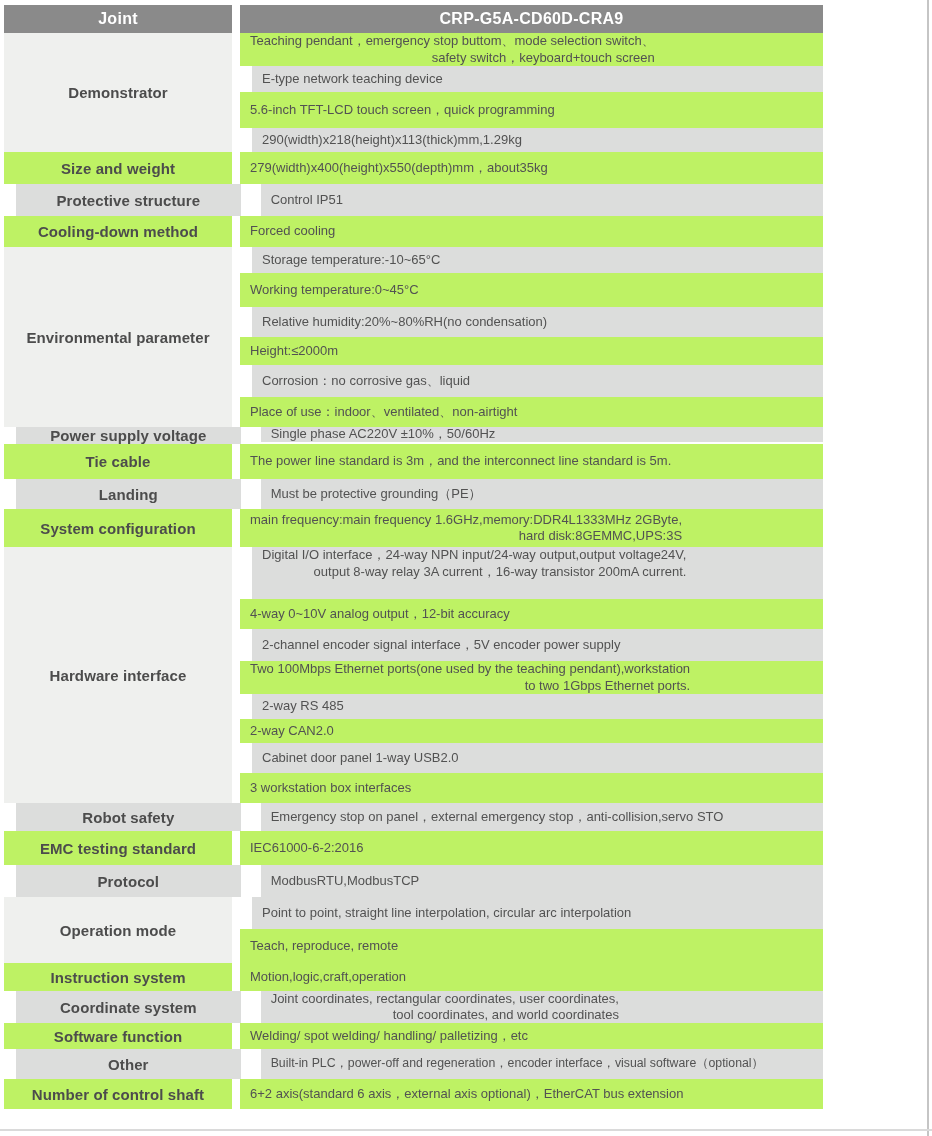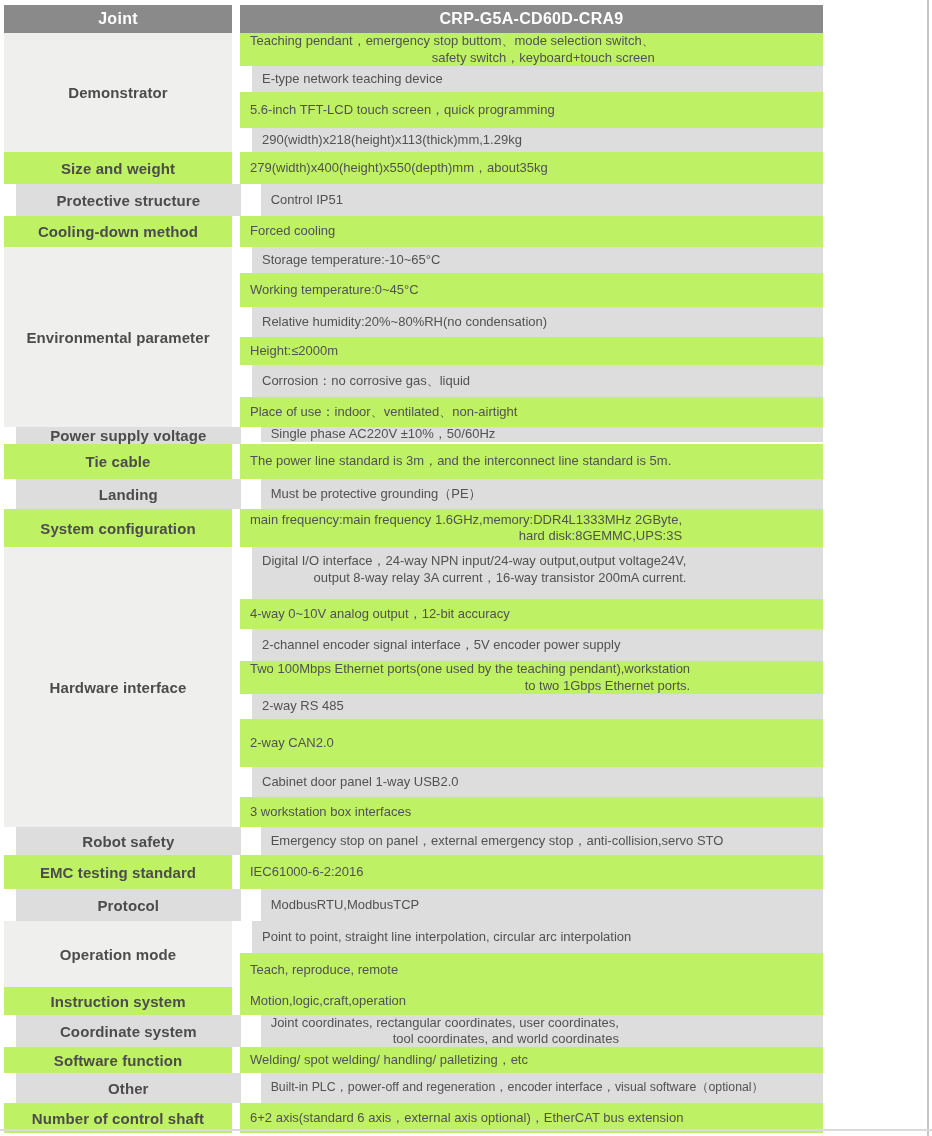--- a/index.html
+++ b/index.html
@@ -5,21 +5,21 @@
   html,body{margin:0;padding:0;background:#fff;}
   #page{position:relative;width:932px;height:1136px;background:#fff;overflow:hidden;
         font-family:"Liberation Sans","DejaVu Sans",sans-serif;}
   #spec-table{position:absolute;left:4px;top:5px;width:819px;}
   .section{display:flex;}
   .lbl{width:228px;margin-right:8px;display:flex;align-items:center;justify-content:center;
        text-align:center;font-weight:700;font-size:15px;color:#4c4c4c;letter-spacing:.1px;}
   .vals{width:583px;display:flex;flex-direction:column;}
   .val{display:flex;align-items:center;padding:0 10px;font-size:13px;color:#525252;
        line-height:1.27;white-space:pre-line;box-sizing:border-box;text-align:right;}
-  .val.top{align-items:flex-start;padding-top:6px;}
+  .val.top{align-items:flex-start;}
   .val.small{font-size:12.3px;}
   .white{background:#bef264;}
   .gray{background:var(--row-gray,#dcdddc);margin-left:12px;}
   .light{background:var(--section-label-bg,#eff0ee);}
   .hdr{background:var(--header-bg,#8a8a8a);color:#ffffff;font-weight:700;font-size:16px;
        display:flex;align-items:center;justify-content:center;letter-spacing:.3px;}
   .hdr.lbl{color:#fff;}
   #right-line{position:absolute;left:927px;top:0;width:2px;height:1136px;
               background:var(--border-line,#c5c5c5);}
   #bottom-line{position:absolute;left:0;top:1129px;width:932px;height:2px;
@@ -114,21 +114,21 @@
     <div class="section">
       <div class="lbl light">Hardware interface</div>
       <div class="vals">
         <div class="val gray top" style="height:52px">Digital I/O interface，24-way NPN input/24-way output,output voltage24V,
 output 8-way relay 3A current，16-way transistor 200mA current.</div>
         <div class="val white" style="height:30px">4-way 0~10V analog output，12-bit accuracy</div>
         <div class="val gray" style="height:32px">2-channel encoder signal interface，5V encoder power supply</div>
         <div class="val white" style="height:33px">Two 100Mbps Ethernet ports(one used by the teaching pendant),workstation
 to two 1Gbps Ethernet ports.</div>
         <div class="val gray" style="height:25px">2-way RS 485</div>
-        <div class="val white" style="height:48px">2-way CAN2.0</div>
+        <div class="val white" style="height:24px">2-way CAN2.0</div>
         <div class="val gray" style="height:30px">Cabinet door panel 1-way USB2.0</div>
         <div class="val white" style="height:30px">3 workstation box interfaces</div>
       </div>
     </div>
 
     <div class="section">
       <div class="lbl gray">Robot safety</div>
       <div class="vals">
           <div class="val gray" style="height:28px">Emergency stop on panel，external emergency stop，anti-collision,servo STO</div>
         </div>

